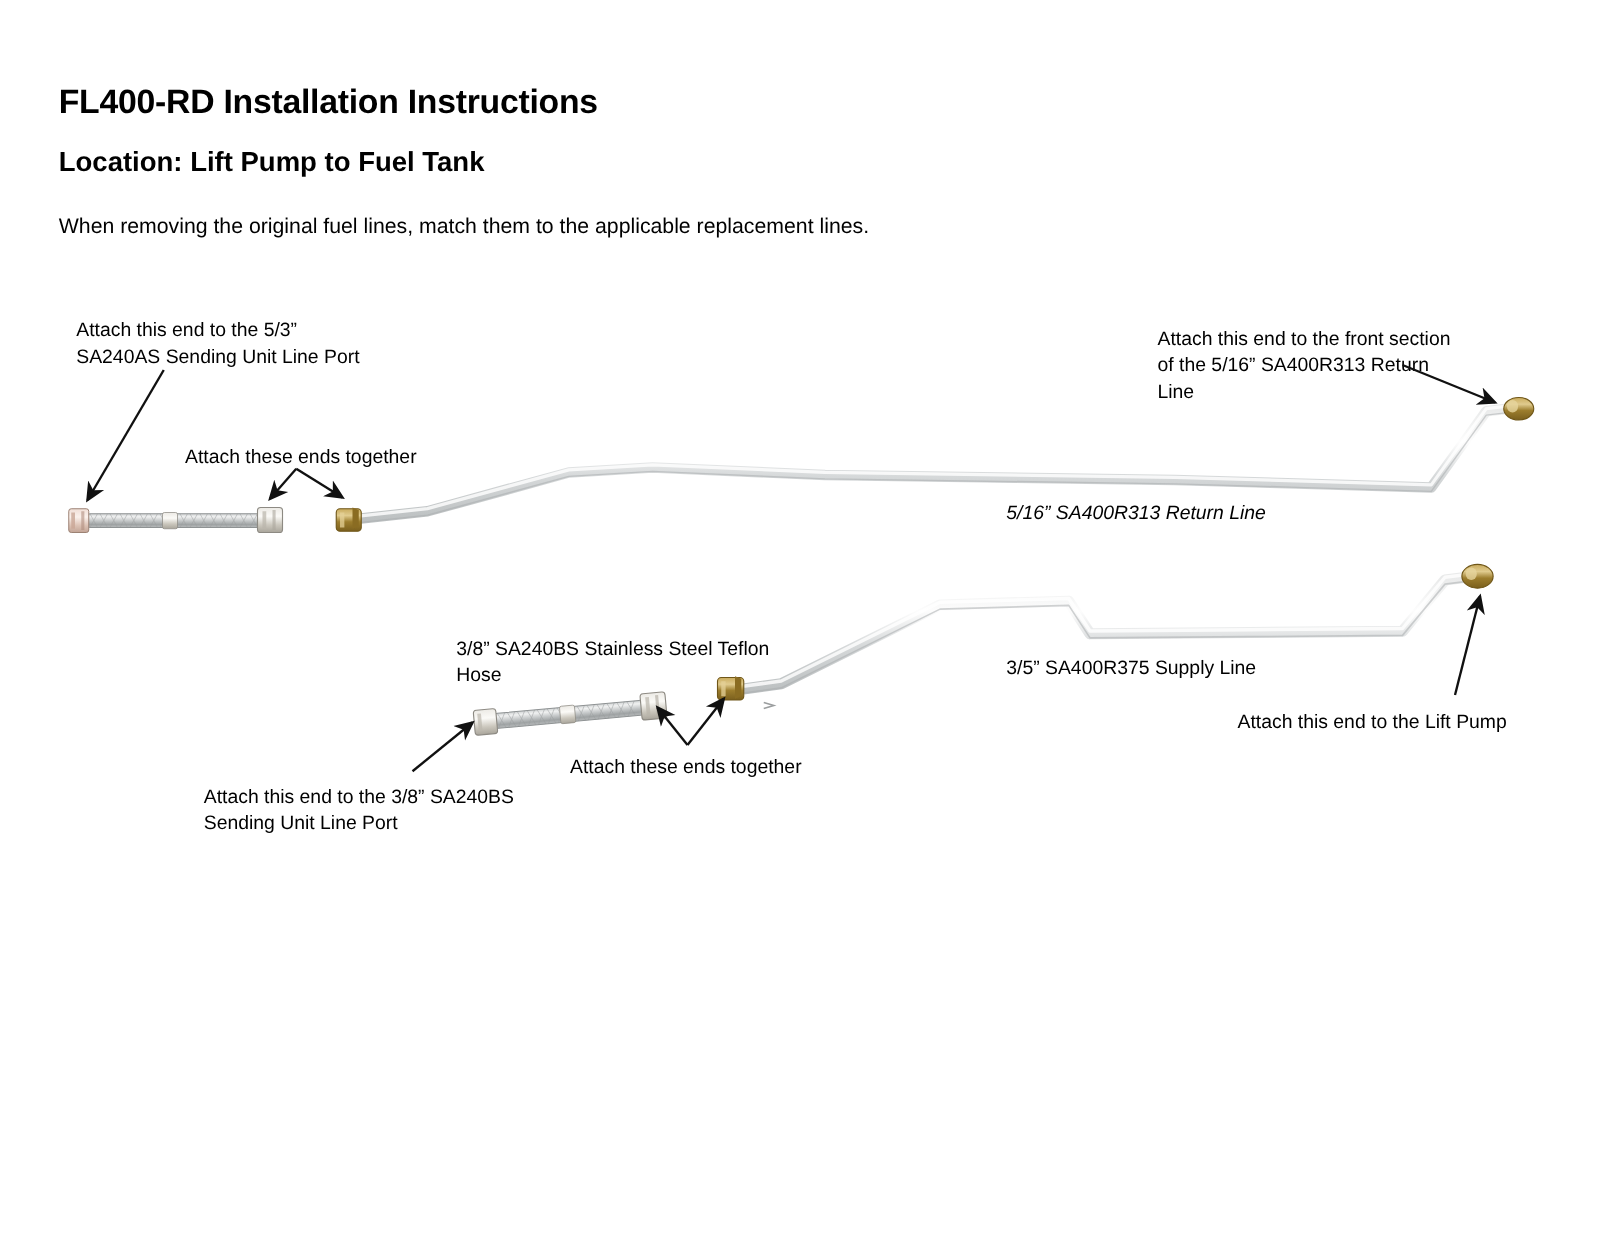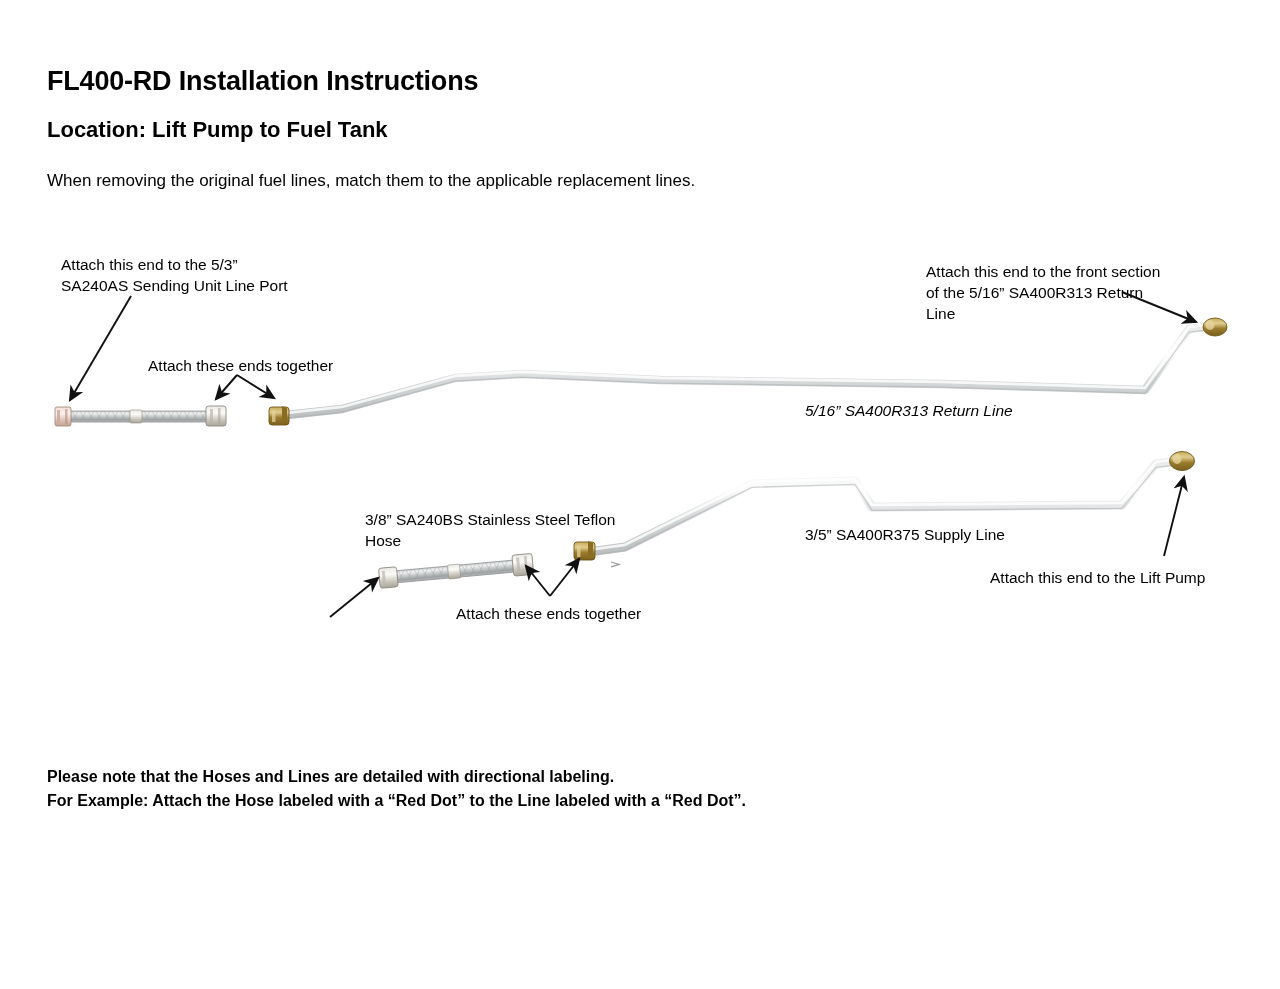--- a/index.html
+++ b/index.html
@@ -98,29 +98,29 @@
   <div id="doc-location">Location: Lift Pump to Fuel Tank</div>
   <div id="doc-instruction">When removing the original fuel lines, match them to the applicable replacement lines.</div>
 
   <div class="anno" id="anno-top-left">Attach this end to the 5/3”
 SA240AS Sending Unit Line Port</div>
   <div class="anno" id="anno-top-right">Attach this end to the front section
 of the 5/16” SA400R313 Return
 Line</div>
   <div class="anno" id="anno-ends-1">Attach  these ends together</div>
   <div class="anno" id="anno-ends-2">Attach  these ends together</div>
+  <div class="anno" id="anno-bot-left">Attach this end to the 3/8” SA240BS
+Sending Unit Line Port</div>
   <div class="anno" id="anno-lift-pump">Attach this  end to the Lift Pump</div>
 
   <div class="part-label" id="label-line-r">5/16” SA400R313 Return Line</div>
   <div class="part-label" id="label-hose-b">3/8” SA240BS Stainless Steel Teflon
 Hose</div>
   <div class="part-label" id="label-line-s">3/5” SA400R375 Supply Line</div>
 
-  <div id="note-block">Please note that the Hoses and Lines are detailed with directional labeling.
-For Example: Attach the Hose labeled with a “Red Dot” to the Line labeled with a “Red Dot”.</div>
 
   <svg id="art" viewBox="0 0 1280 989">
     <defs>
 
       <linearGradient id="gBraid" x1="0" y1="0" x2="0" y2="1">
         <stop offset="0%" stop-color="#cfd2d3"></stop>
         <stop offset="22%" stop-color="#f0f1f1"></stop>
         <stop offset="50%" stop-color="#c6c9ca"></stop>
         <stop offset="78%" stop-color="#9fa3a4"></stop>
         <stop offset="100%" stop-color="#b8bbbc"></stop>

